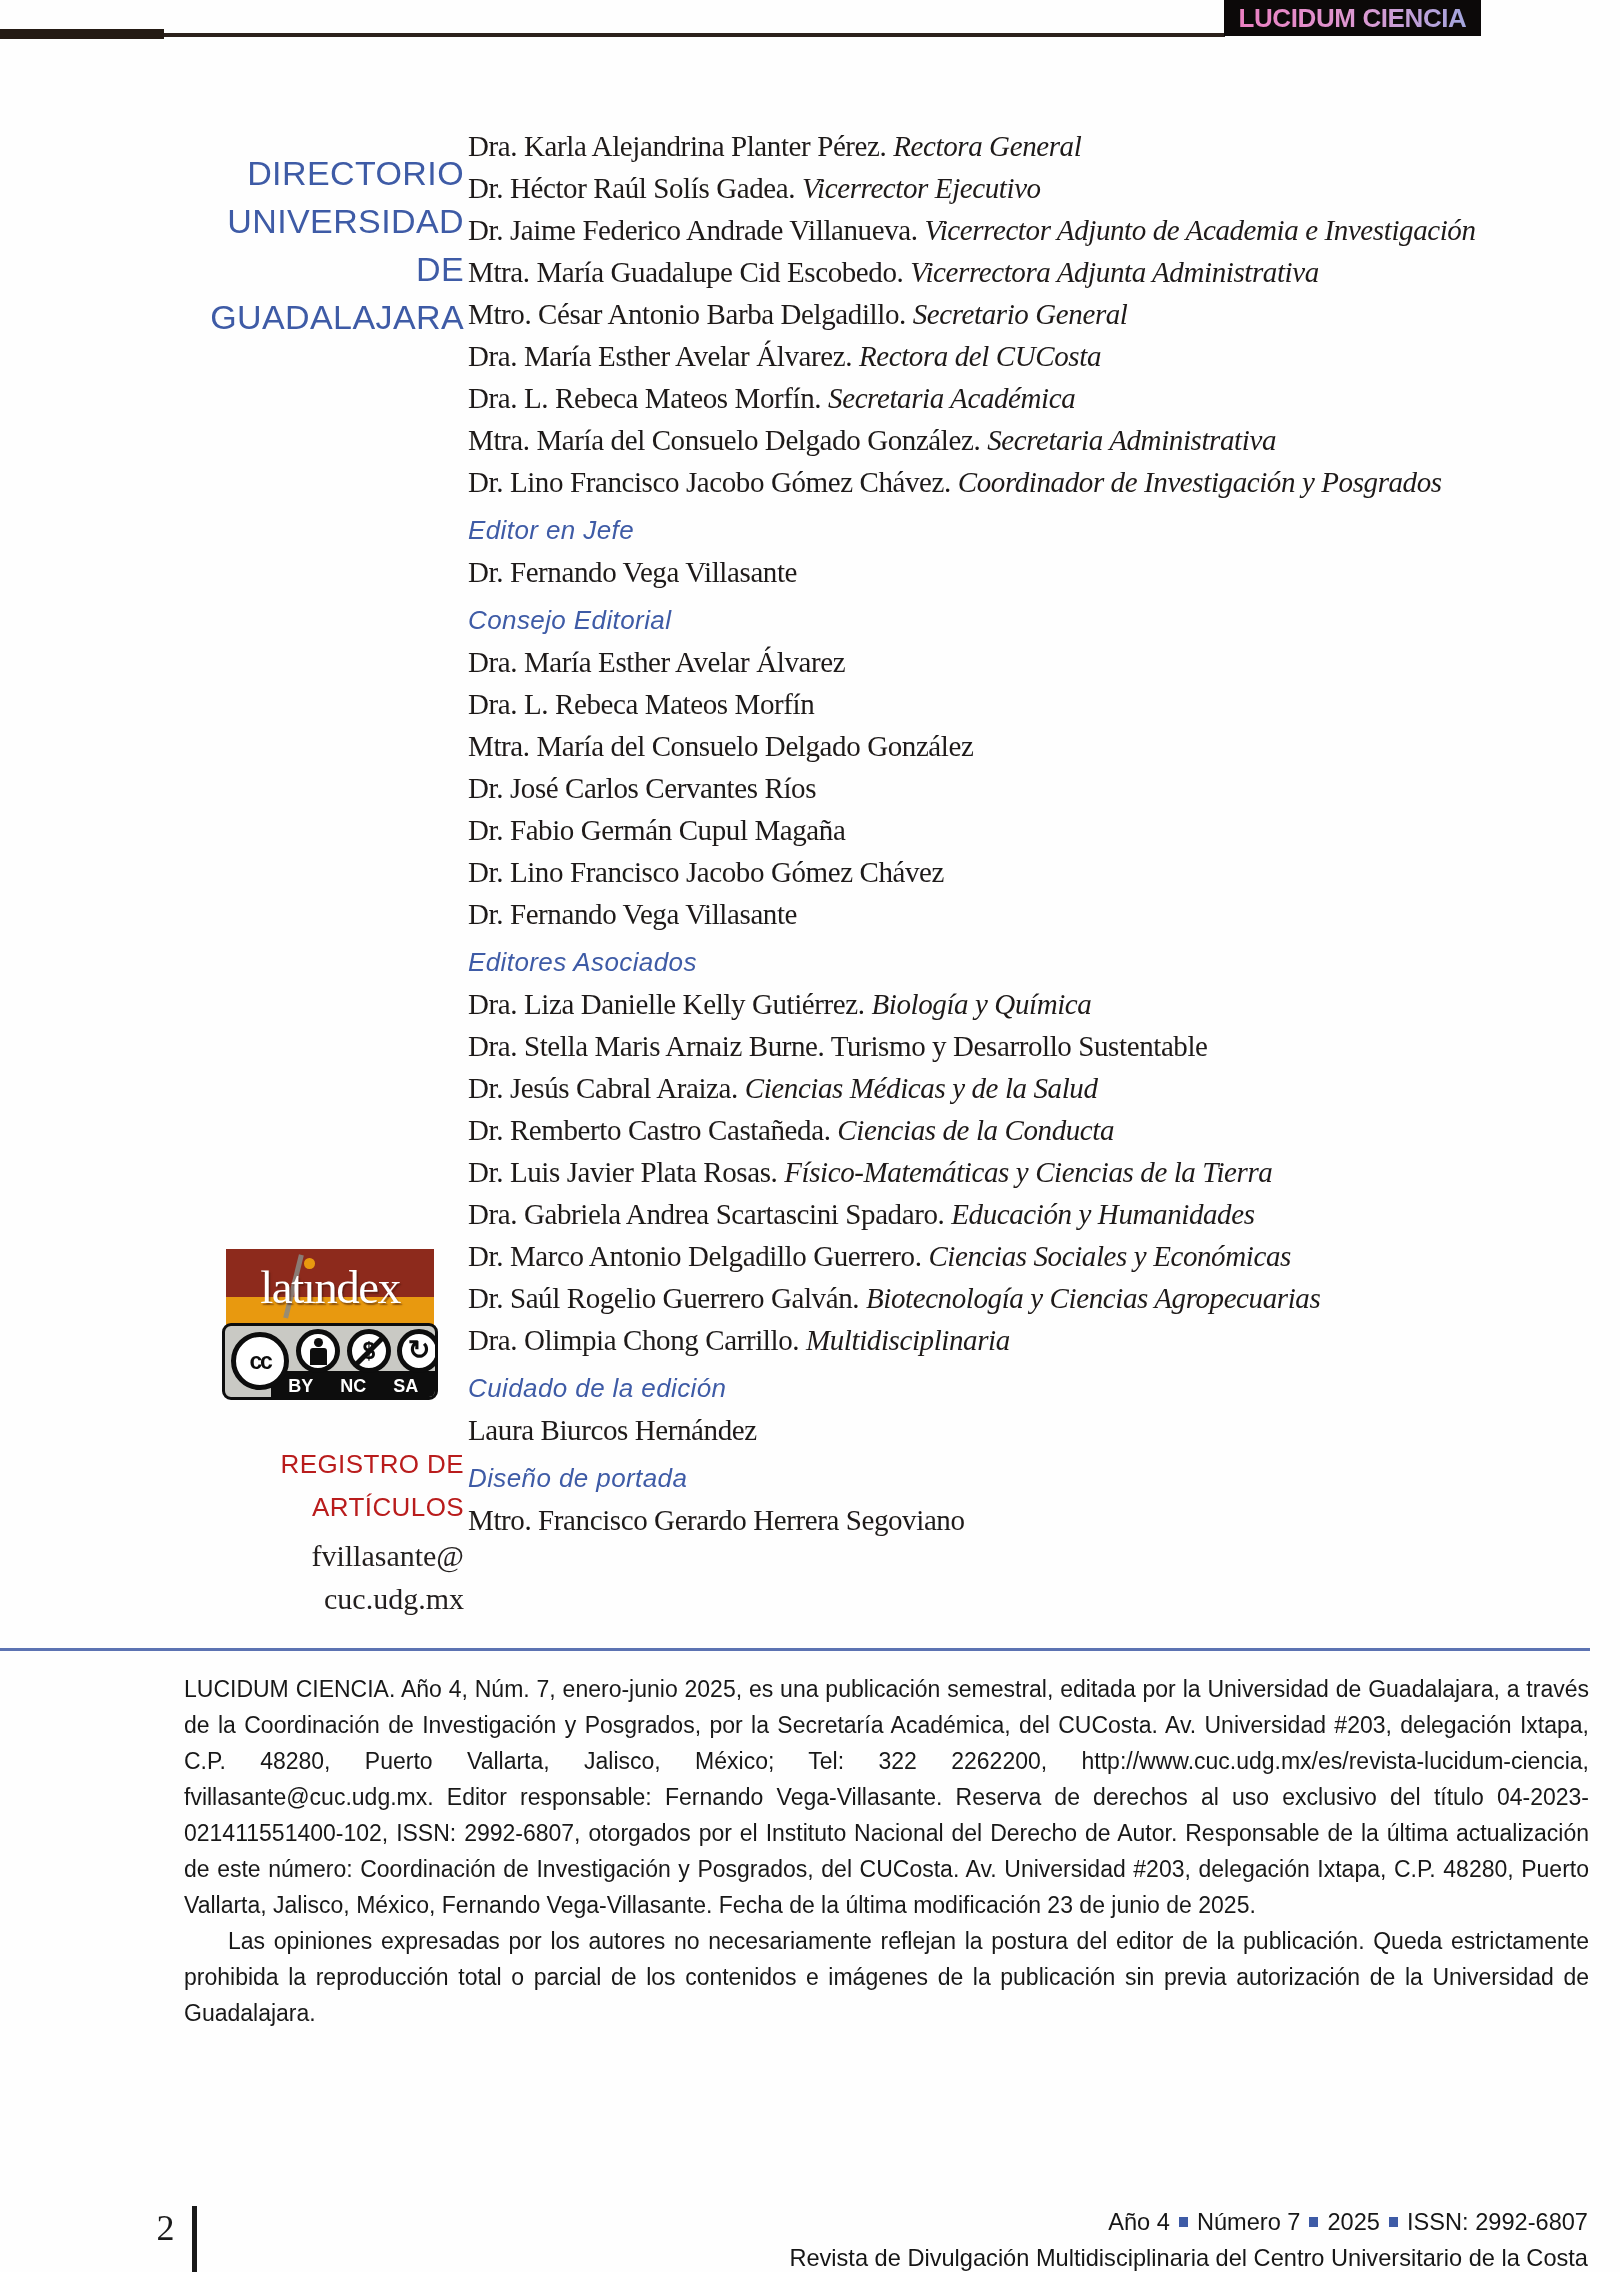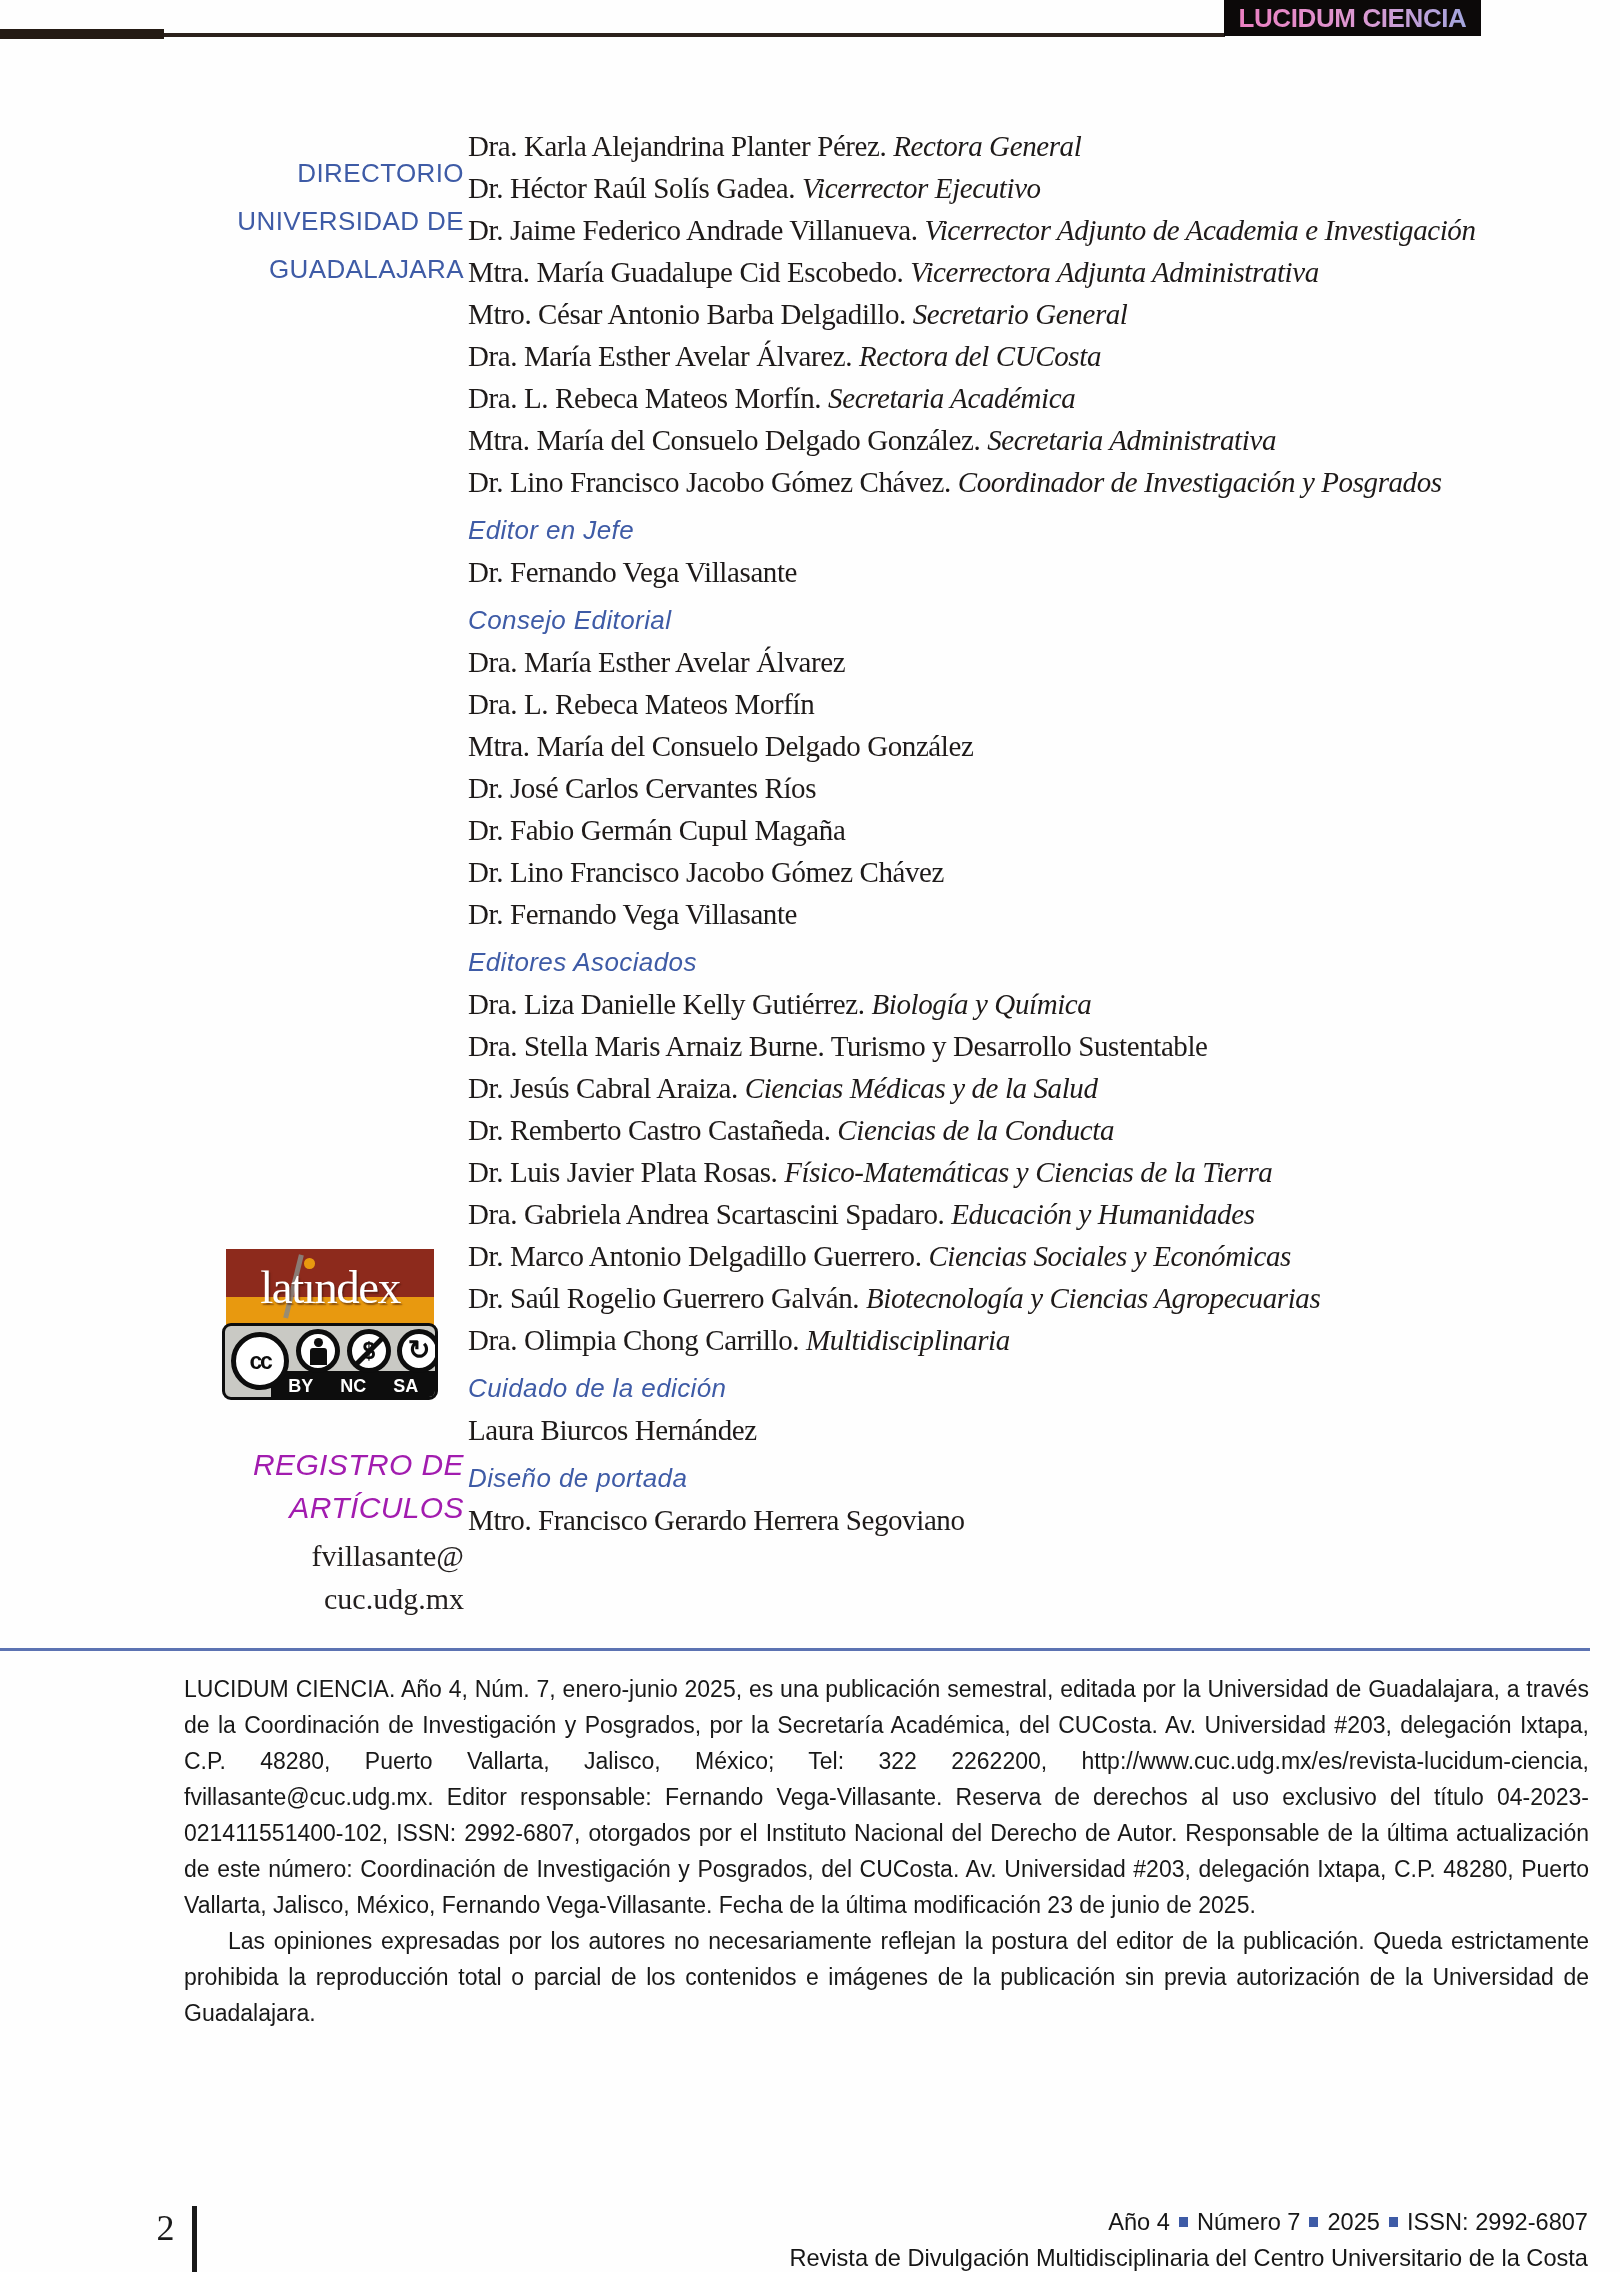--- a/index.html
+++ b/index.html
@@ -11,23 +11,23 @@
   .rule-thick{position:absolute;left:0;top:29px;width:164px;height:10px;background:#241b14;}
   .brand-box{position:absolute;left:1224px;top:0;width:257px;height:36px;background:#0c0909;
              display:flex;align-items:center;justify-content:center;}
   .brand-txt{font-weight:700;font-size:26px;letter-spacing:-0.4px;white-space:nowrap;
              background:linear-gradient(90deg,#ec80c2 0%,#db99d2 55%,#a3a6de 100%);
              -webkit-background-clip:text;background-clip:text;color:transparent;
              font-family:"Liberation Sans",sans-serif;}
 
   
   .dir-label{position:absolute;left:175px;top:149px;width:289px;text-align:right;
-             color:#3e5ba6;font-size:26px;line-height:48px;letter-spacing:0.4px;}
+             color:#3e5ba6;font-size:34px;line-height:48px;letter-spacing:0.4px;}
   .registro-label{position:absolute;left:175px;top:1443px;width:289px;text-align:right;
-             color:#a21caf;font-size:30px;line-height:43px;letter-spacing:0.4px;font-style:italic;}
+             color:#b91c1c;font-size:26px;line-height:43px;letter-spacing:0.4px;}
   .email{position:absolute;left:175px;top:1534px;width:289px;text-align:right;
          font-family:"Liberation Serif",serif;font-size:30px;line-height:43px;color:#231f1e;}
 
   
   .latindex{position:absolute;left:226px;top:1221px;width:208px;height:77px;
             background:linear-gradient(180deg,#8d2a1c 0%,#8d2a1c 62%,#e8990f 62%,#e8990f 100%);
             display:flex;align-items:center;justify-content:center;margin-top:28px;}
   .lx-txt{position:relative;color:#ffffff;font-family:"Liberation Serif",serif;font-size:47px;
           line-height:1;letter-spacing:-1.5px;text-shadow:1.5px 1.5px 1.5px rgba(60,20,10,.55);}
   .lx-i{position:relative;display:inline-block;}

